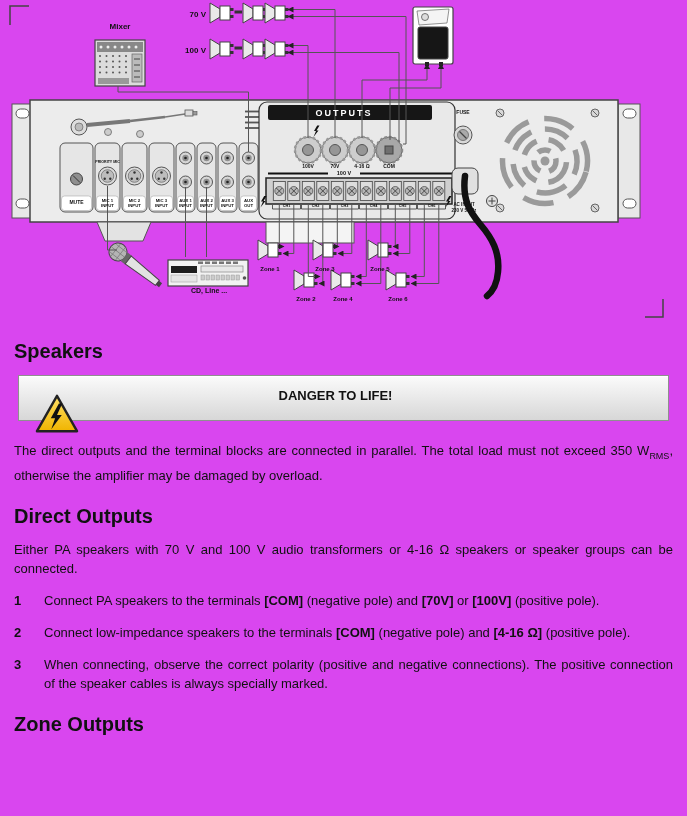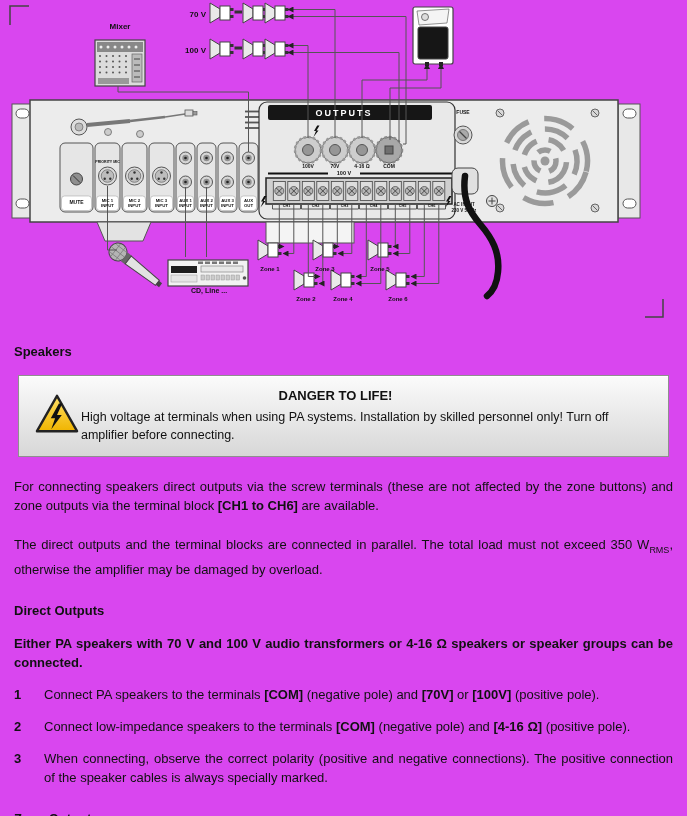--- a/index.html
+++ b/index.html
@@ -4,29 +4,29 @@
 <style>
   html,body{margin:0;padding:0;background:#fff;}
   body{width:687px;font-family:"Liberation Sans",sans-serif;color:#111;}
   .page{position:relative;width:687px;height:816px;overflow:hidden;background:#d946ef;}
   
   .diagram{position:relative;width:687px;height:332px;}
   .diagram svg.main{position:absolute;left:0;top:0;}
   .dl{position:absolute;font-weight:bold;color:#111;text-align:center;white-space:pre-line;line-height:1.15;}
   
   .content{padding:0 14px;font-size:13px;line-height:19px;}
-  h2{font-size:13px;font-weight:bold;margin:10px 0 0 0;}
+  h2{font-size:20px;font-weight:bold;margin:10px 0 0 0;}
   h2.sp2{margin-top:22px;}
   .danger{position:relative;border:1px solid #8f8f8f;background:linear-gradient(#fbfbfb,#d7d7d7);
           margin:14px 4px 0 4px;padding:9px 32px 12px 62px;box-shadow:inset 0 1px 0 #fff;}
   .danger .ttl{font-weight:bold;text-align:center;font-size:13px;margin:1px 0 3px -46px;}
   .danger .dbody{font-size:12.5px;line-height:18px;}
   .warn{position:absolute;left:15px;top:17px;width:46px;height:42px;}
   p.just{text-align:justify;margin:20px 0;}
-  p.pl{margin:14px 0 10px 0;text-align:justify;font-weight:bold;}
+  p.pl{margin:14px 0 10px 0;text-align:justify;}
   .li{display:flex;margin:13px 0;}
   .li .num{width:30px;flex:none;font-weight:bold;}
   .li .txt{flex:1;text-align:justify;}
   sub{font-size:9px;}
   b{font-weight:bold;}
 </style>
 </head>
 <body>
 
 <div class="page">
@@ -469,24 +469,22 @@
         <defs>
           <linearGradient id="wg" x1="0" y1="0" x2="0" y2="1">
             <stop offset="0" stop-color="#ffe066"></stop>
               <stop offset="1" stop-color="#f0b400"></stop>
           </linearGradient>
         </defs>
         <polygon points="24,3 45,40 3,40" fill="url(#wg)" stroke="#222" stroke-width="2.5" stroke-linejoin="round"></polygon>
         <path d="M26,11 L17.5,26.5 h4.5 L18,38 l11,-15 h-5 l5.5,-12 z" fill="#111"></path>
       </svg>
       <div class="ttl">DANGER TO LIFE!</div>
-      <div class="dbody">High voltage at terminals when using PA systems. Installation by skilled personnel only! Turn off amplifier before connecting.</div>
     </div>
 
-    <p class="just"><span>For connecting speakers direct outputs via the screw terminals (these are not affected by the zone buttons) and zone outputs via the terminal block </span><b>[CH1 to CH6]</b><span> are available.</span></p>
 
     <p class="just"><span>The direct outputs and the terminal blocks are connected in parallel. The total load must not exceed 350 W</span><sub>RMS</sub><span>, otherwise the amplifier may be damaged by overload.</span></p>
 
     <h2 class="sp2">Direct Outputs</h2>
     <p class="pl">Either PA speakers with 70 V and 100 V audio transformers or 4-16 Ω speakers or speaker groups can be connected.</p>
 
     <div class="li">
       <span class="num">1</span>
       <span class="txt"><span>Connect PA speakers to the terminals </span><b>[COM]</b><span> (negative pole) and </span><b>[70V]</b><span> or </span><b>[100V]</b><span> (positive pole).</span></span>
     </div>

